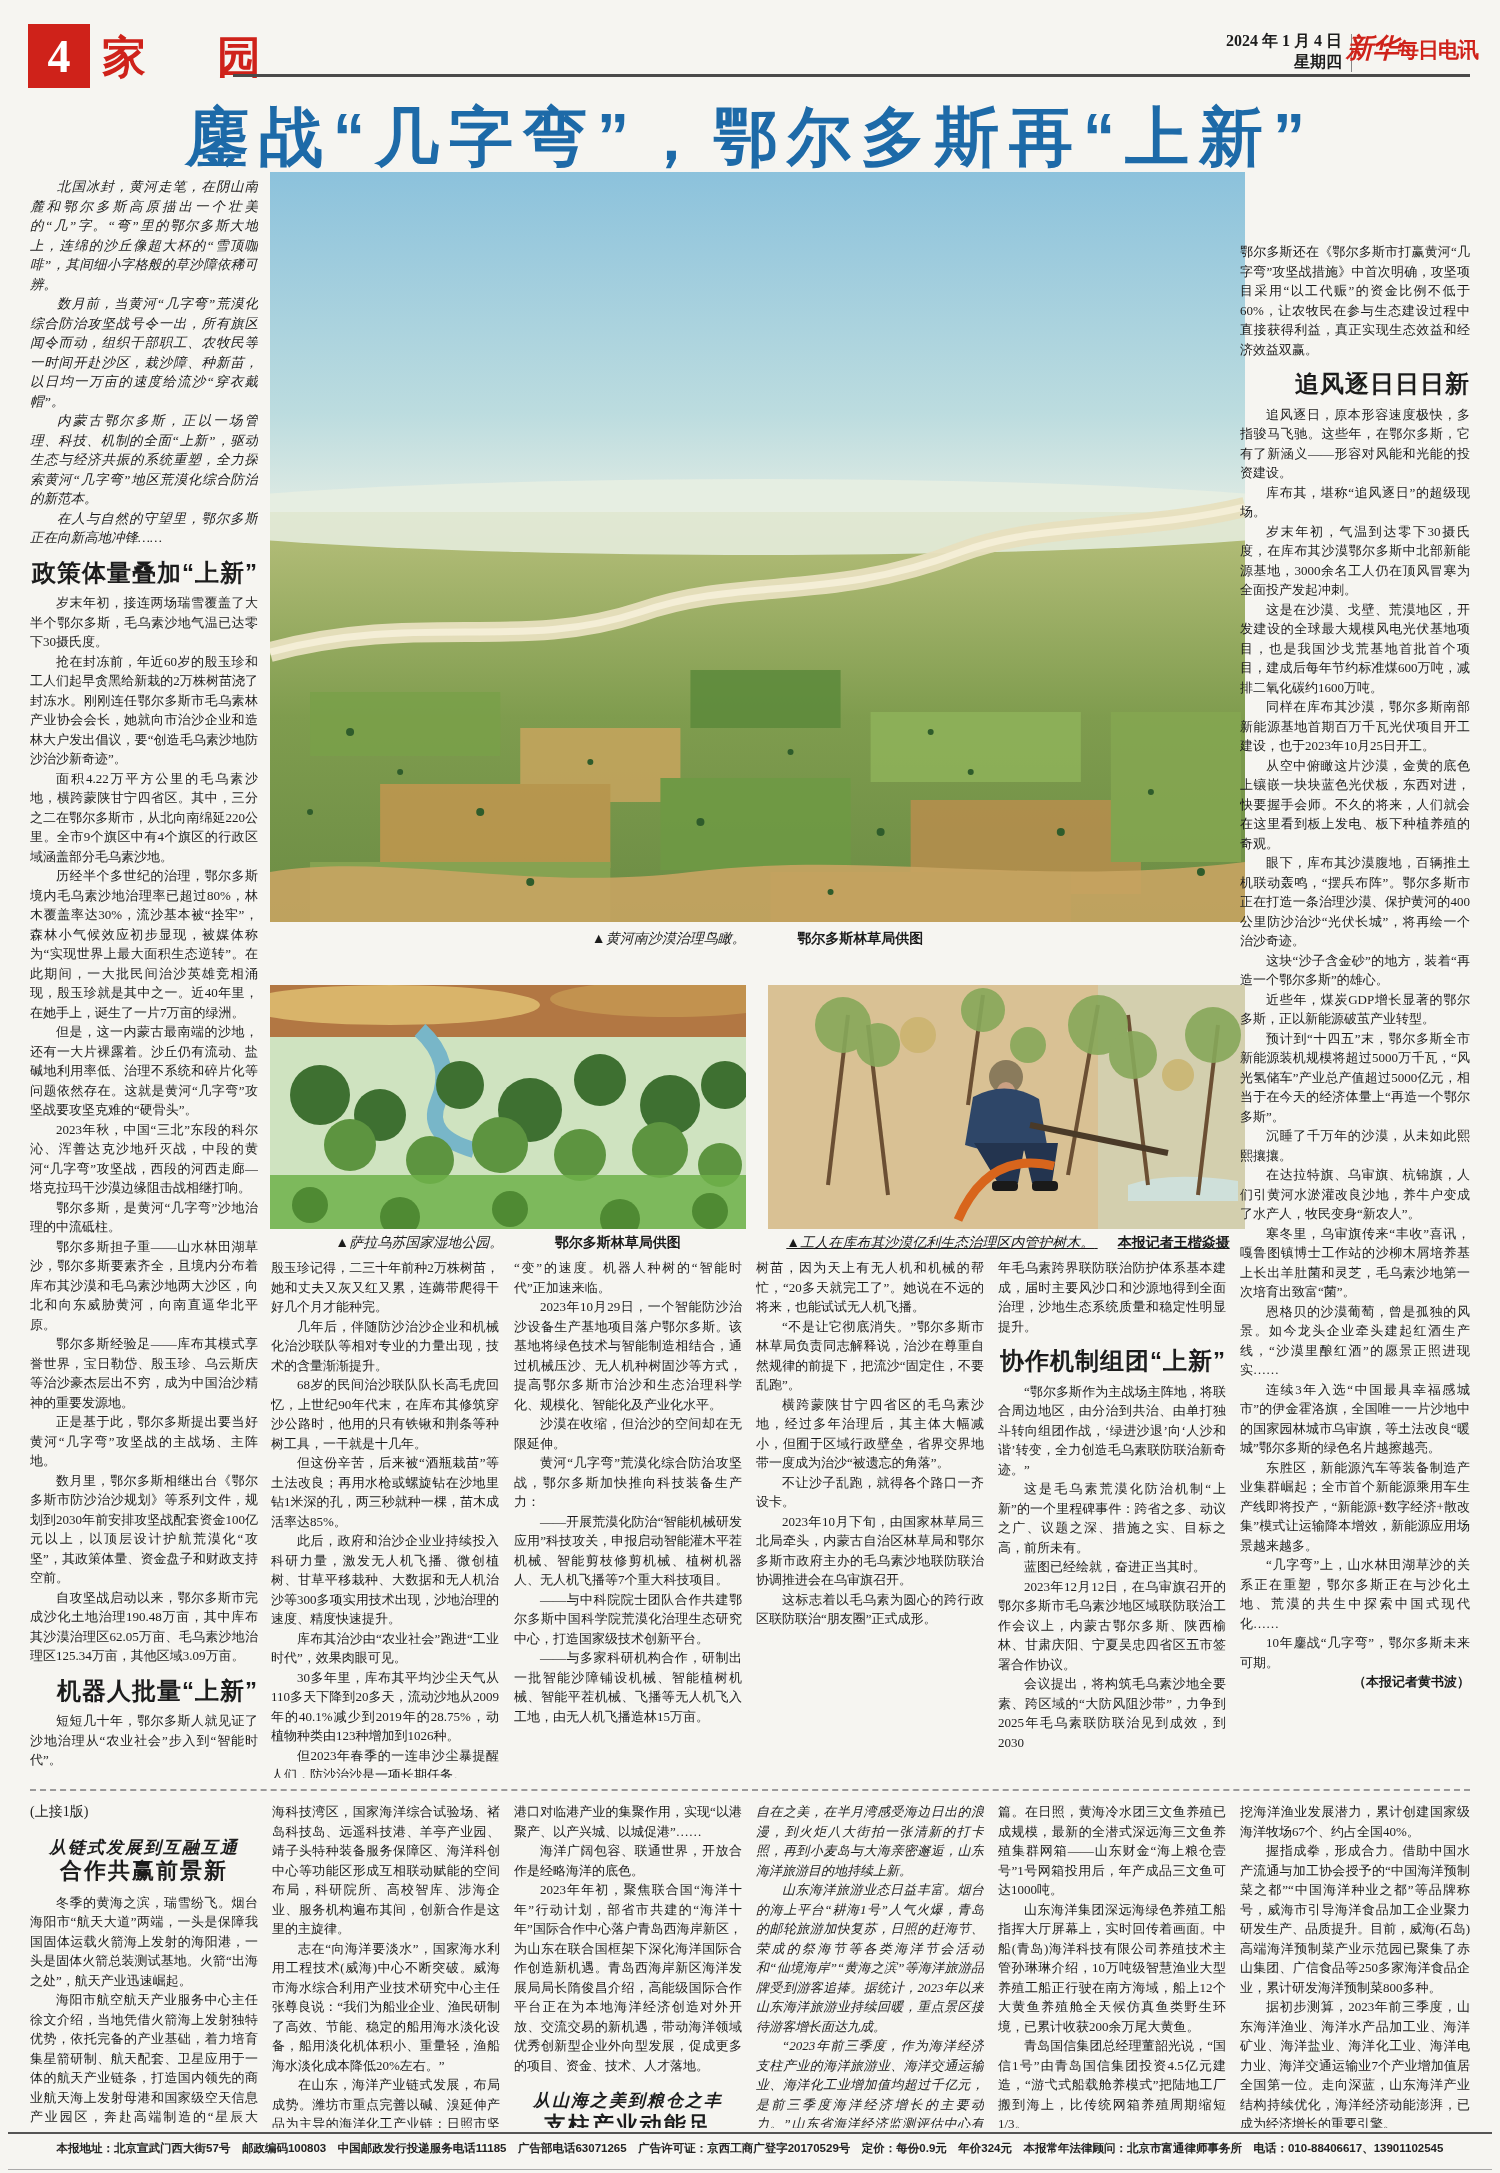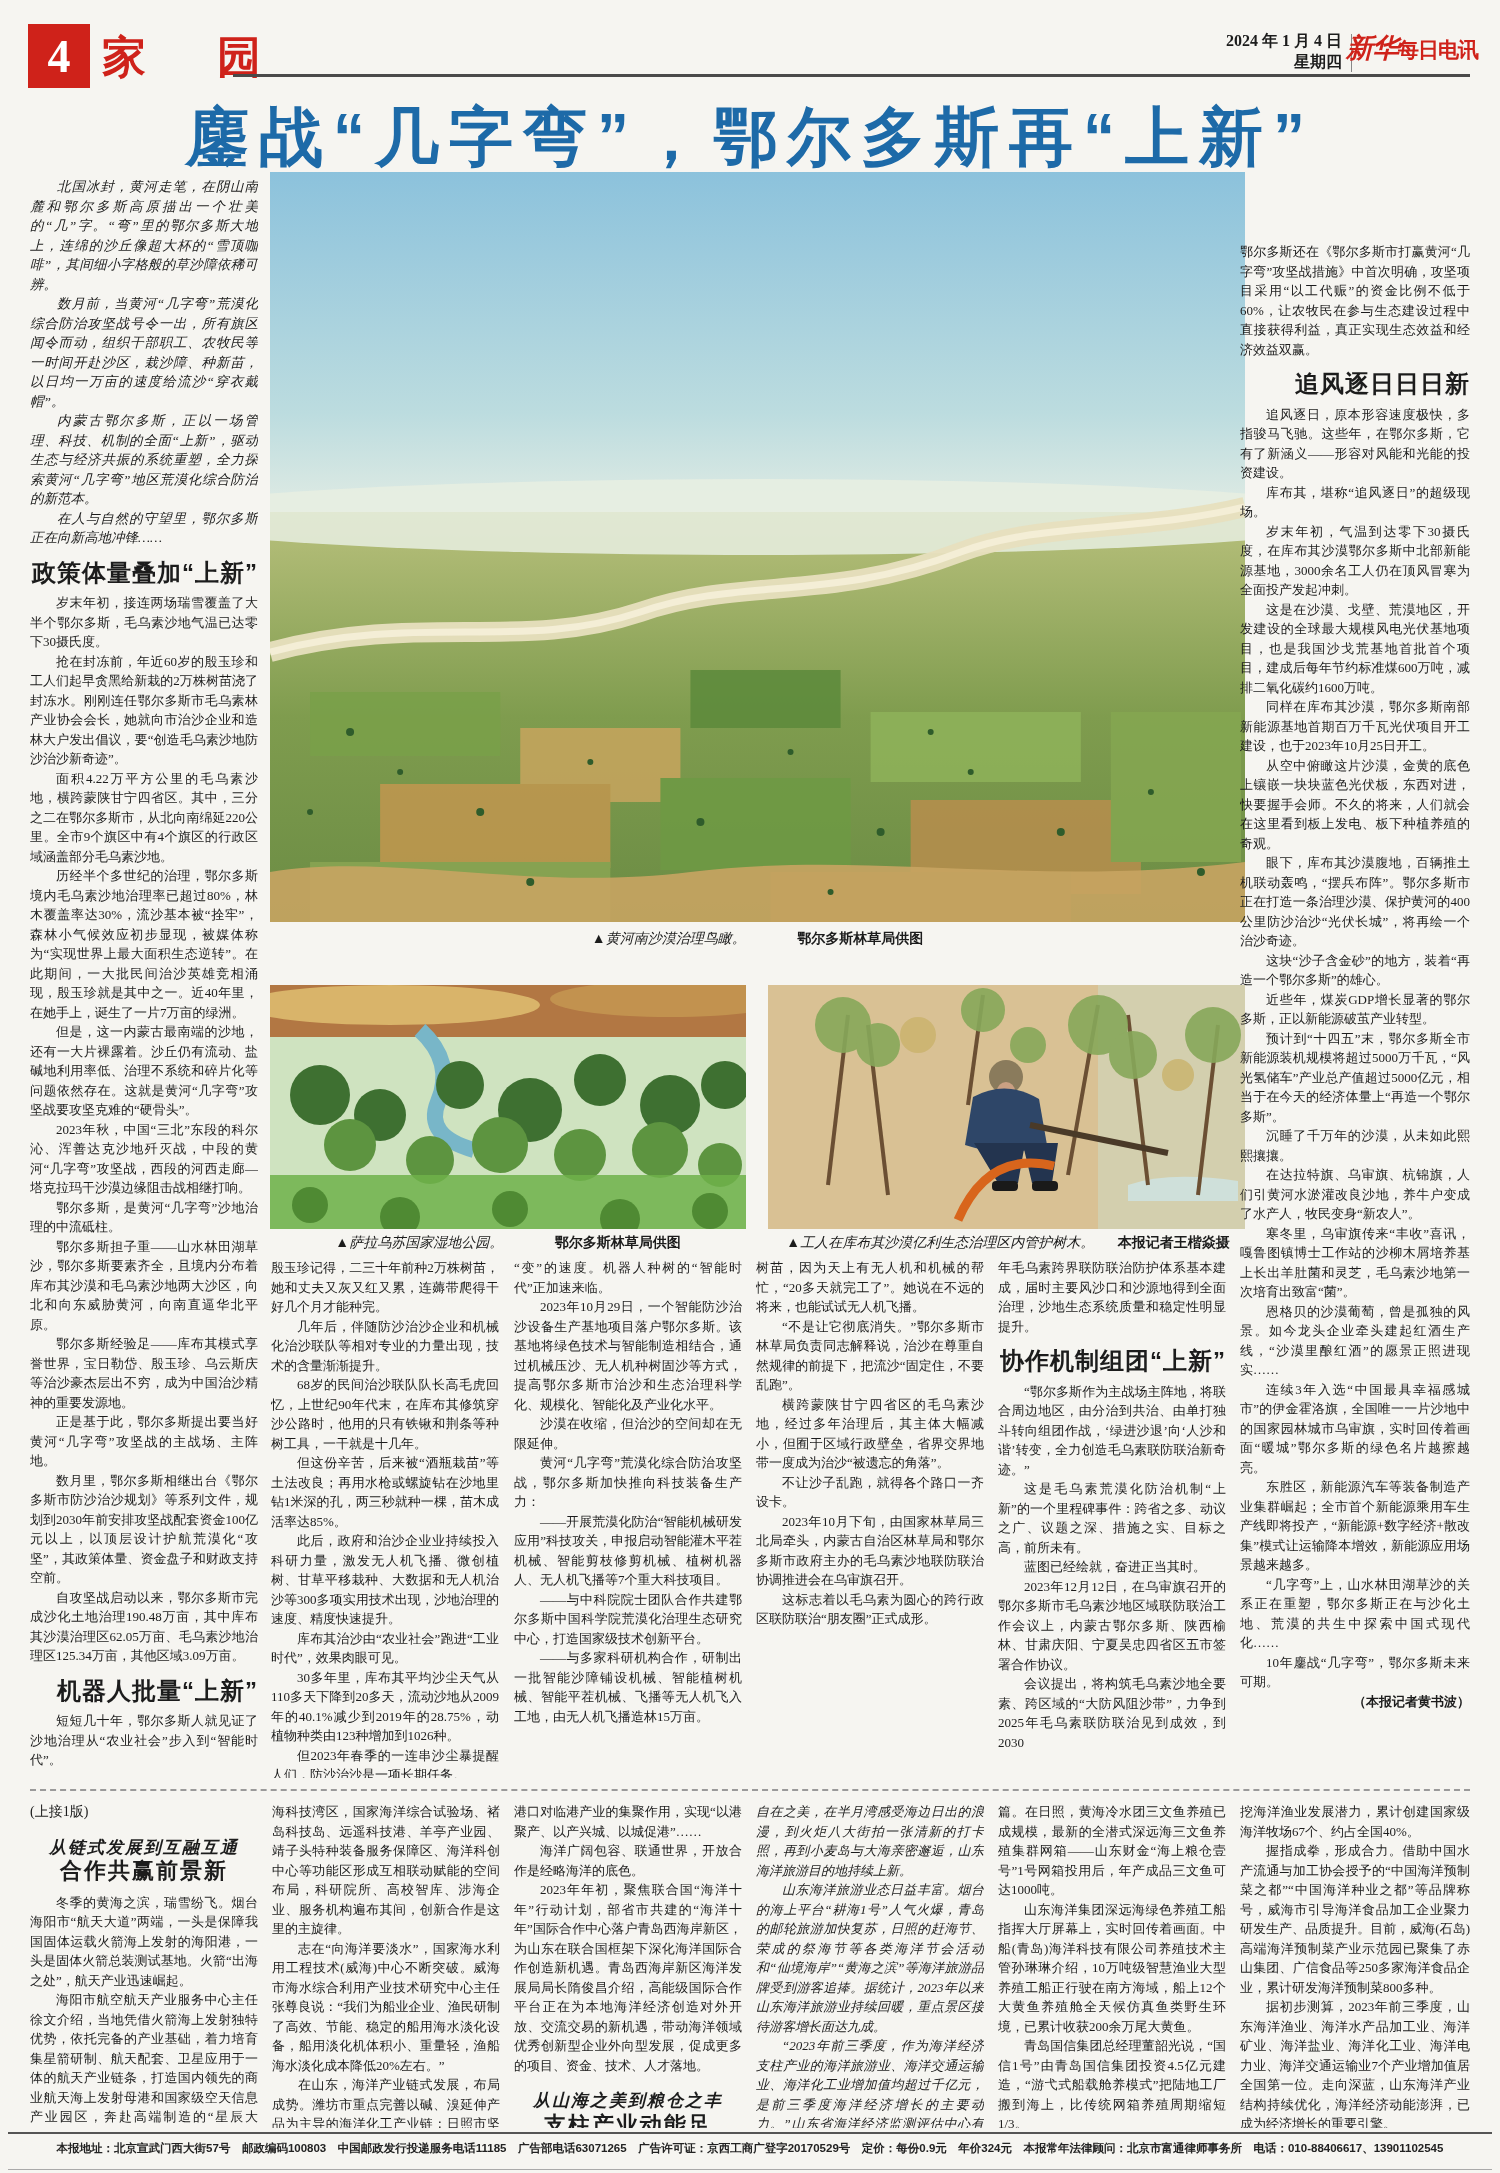--- a/index.html
+++ b/index.html
@@ -47,21 +47,21 @@
   .photo{position:absolute;background:#cdd6c2;overflow:hidden;}
   #photo-main{left:270px;top:172px;width:975px;height:750px;}
   #photo-wetland{left:270px;top:985px;width:476px;height:244px;}
   #photo-worker{left:768px;top:985px;width:477px;height:244px;}
   .photo svg{display:block;width:100%;height:100%;}
   .caption-row{position:absolute;font-size:14px;white-space:nowrap;}
   .cap-desc{font-style:italic;text-align:center;}
   .cap-credit{font-family:"Liberation Sans",sans-serif;font-weight:bold;margin-left:48px;}
   #cap-main{left:270px;top:930px;width:975px;text-align:center;}
   #cap-wetland{left:270px;top:1234px;width:476px;text-align:center;}
-  #cap-worker{left:746px;top:1234px;width:524px;text-align:center;}
+  #cap-worker{left:746px;top:1234px;width:524px;text-align:center;text-decoration:underline;}
   #cap-worker .cap-credit{margin-left:20px;}
   
   .dash-divider{position:absolute;left:30px;top:1789px;width:1440px;border-top:2px dashed #9a9a9a;}
   .footer-rule{position:absolute;left:8px;top:2132px;width:1484px;height:2px;background:#555;}
   .footer-bottomline{position:absolute;left:8px;top:2169px;width:1484px;height:1px;background:#aaa;}
   .footer-text{position:absolute;left:0;top:2141px;width:1500px;text-align:center;
                font-family:"Liberation Sans",sans-serif;font-weight:bold;font-size:11.5px;color:#222;}
 </style>
 </head>
 <body>
@@ -287,21 +287,21 @@
       <div class="blk p">同样在库布其沙漠，鄂尔多斯南部新能源基地首期百万千瓦光伏项目开工建设，也于2023年10月25日开工。</div>
       <div class="blk p">从空中俯瞰这片沙漠，金黄的底色上镶嵌一块块蓝色光伏板，东西对进，快要握手会师。不久的将来，人们就会在这里看到板上发电、板下种植养殖的奇观。</div>
       <div class="blk p">眼下，库布其沙漠腹地，百辆推土机联动轰鸣，“摆兵布阵”。鄂尔多斯市正在打造一条治理沙漠、保护黄河的400公里防沙治沙“光伏长城”，将再绘一个治沙奇迹。</div>
       <div class="blk p">这块“沙子含金砂”的地方，装着“再造一个鄂尔多斯”的雄心。</div>
       <div class="blk p">近些年，煤炭GDP增长显著的鄂尔多斯，正以新能源破茧产业转型。</div>
       <div class="blk p">预计到“十四五”末，鄂尔多斯全市新能源装机规模将超过5000万千瓦，“风光氢储车”产业总产值超过5000亿元，相当于在今天的经济体量上“再造一个鄂尔多斯”。</div>
       <div class="blk p">沉睡了千万年的沙漠，从未如此熙熙攘攘。</div>
       <div class="blk p">在达拉特旗、乌审旗、杭锦旗，人们引黄河水淤灌改良沙地，养牛户变成了水产人，牧民变身“新农人”。</div>
       <div class="blk p">寒冬里，乌审旗传来“丰收”喜讯，嘎鲁图镇博士工作站的沙柳木屑培养基上长出羊肚菌和灵芝，毛乌素沙地第一次培育出致富“菌”。</div>
       <div class="blk p">恩格贝的沙漠葡萄，曾是孤独的风景。如今龙头企业牵头建起红酒生产线，“沙漠里酿红酒”的愿景正照进现实……</div>
-      <div class="blk p">连续3年入选“中国最具幸福感城市”的伊金霍洛旗，全国唯一一片沙地中的国家园林城市乌审旗，实时回传着画面“暖城”鄂尔多斯的绿色名片越擦越亮。</div>
+      <div class="blk p">连续3年入选“中国最具幸福感城市”的伊金霍洛旗，全国唯一一片沙地中的国家园林城市乌审旗，等土法改良“暖城”鄂尔多斯的绿色名片越擦越亮。</div>
       <div class="blk p">东胜区，新能源汽车等装备制造产业集群崛起；全市首个新能源乘用车生产线即将投产，“新能源+数字经济+散改集”模式让运输降本增效，新能源应用场景越来越多。</div>
       <div class="blk p">“几字弯”上，山水林田湖草沙的关系正在重塑，鄂尔多斯正在与沙化土地、荒漠的共生中探索中国式现代化……</div>
       <div class="blk p">10年鏖战“几字弯”，鄂尔多斯未来可期。</div>
       <div class="blk by">（本报记者黄书波）</div>
     </div>
 
   <div class="dash-divider"></div>
 
   <div class="col bcol" id="colA">
       <div class="blk tag">(上接1版)</div>

